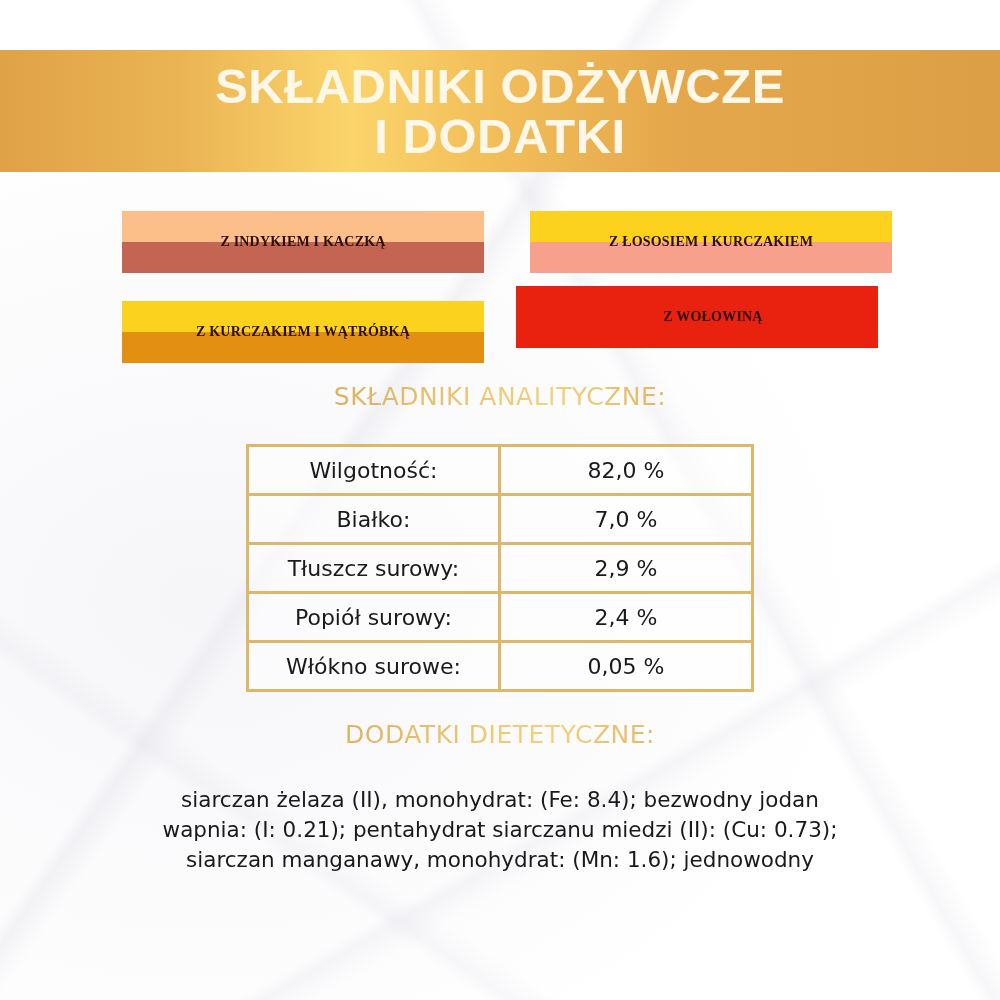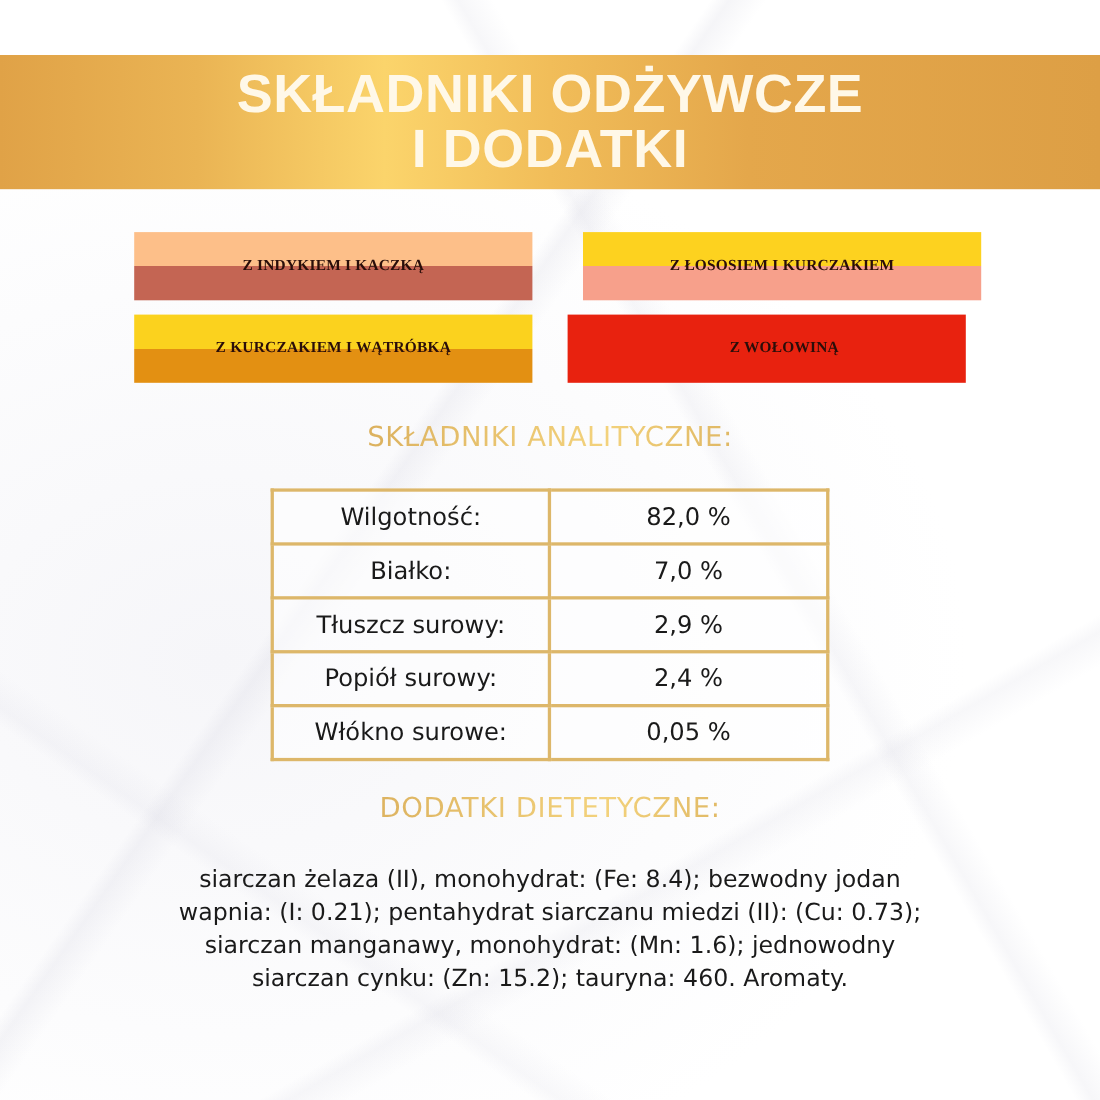--- a/index.html
+++ b/index.html
@@ -27,21 +27,21 @@
     line-height: 50px; text-align: center;
   }
   .variant {
     position: absolute; width: 362px; height: 62px;
     display: flex; align-items: center; justify-content: center;
     font-family: Liberation Serif, serif; font-size: 14px; font-weight: bold;
     color: #2a0e0a; letter-spacing: 0.2px;
   }
   .v1 { left: 122px; top: 211px; background: linear-gradient(180deg, #fdbf89 0%, #fdbf89 50%, #c46553 50%, #c46553 100%); }
   .v2 { left: 530px; top: 211px; background: linear-gradient(180deg, #fdd21f 0%, #fdd21f 50%, #f7a08b 50%, #f7a08b 100%); }
-  .v3 { left: 122px; top: 286px; background: linear-gradient(180deg, #fbd21e 0%, #fbd21e 50%, #e39012 50%, #e39012 100%); }
+  .v3 { left: 122px; top: 301px; background: linear-gradient(180deg, #fbd21e 0%, #fbd21e 50%, #e39012 50%, #e39012 100%); }
   .v4 { left: 516px; top: 286px; background: #e8220f; padding-left: 32px; }
   .section-heading {
     position: absolute; left: 0; width: 1000px; text-align: center;
     font-family: "DejaVu Sans", sans-serif; font-size: 25px; font-weight: normal;
     letter-spacing: 0.5px;
     background: linear-gradient(90deg, #b88a3e 0%, #d8ac5a 30%, #f3d27c 55%, #c89848 80%, #a9823f 100%);
     -webkit-background-clip: text; background-clip: text; color: transparent;
   }
   .h-analytic { top: 382px; text-decoration: underline; }
   .h-dietary { top: 720px; }
@@ -103,14 +103,13 @@
   </tr>
 </tbody>
   </table>
 
 <div class="section-heading h-dietary">DODATKI DIETETYCZNE:</div>
 
 <div class="dietary-text">
   <span>siarczan żelaza (II), monohydrat: (Fe: 8.4); bezwodny jodan</span>
   <span>wapnia: (I: 0.21); pentahydrat siarczanu miedzi (II): (Cu: 0.73);</span>
   <span>siarczan manganawy, monohydrat: (Mn: 1.6); jednowodny</span>
-  <span>siarczan cynku: (Zn: 15.2); tauryna: 460. Aromaty.</span>
 </div>
 
 </body></html>

